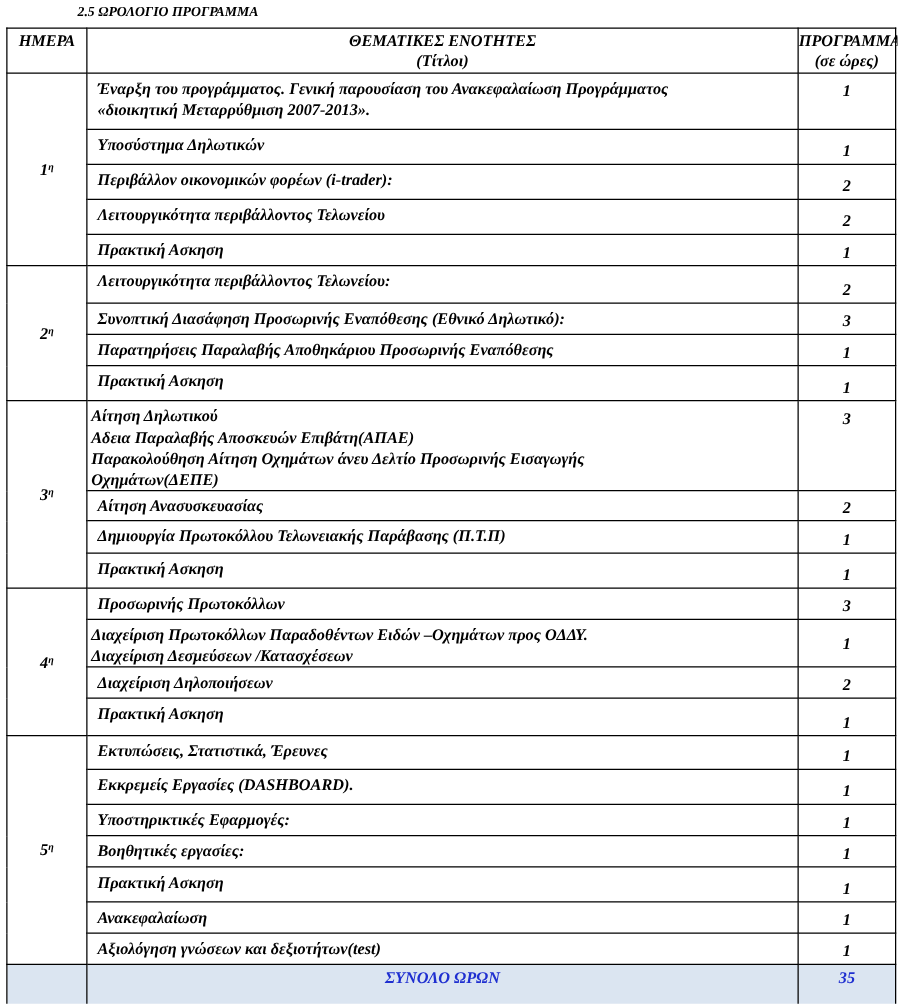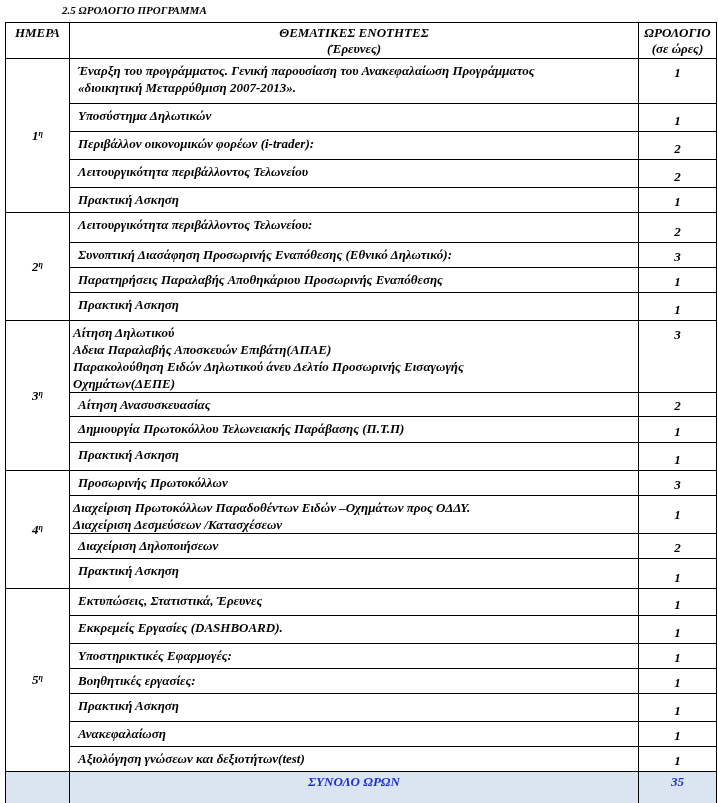--- a/index.html
+++ b/index.html
@@ -33,24 +33,24 @@
   <colgroup>
     <col class="col-day">
       <col class="col-topic">
       <col class="col-dur">
   </colgroup>
   <thead>
     <tr style="height:36px">
       <th><span>ΗΜΕΡΑ</span></th>
       <th>
         <div>ΘΕΜΑΤΙΚΕΣ ΕΝΟΤΗΤΕΣ</div>
-        <div>(Έρευνες)</div>
+        <div>(Τίτλοι)</div>
       </th>
       <th>
-        <div>ΩΡΟΛΟΓΙΟ</div>
+        <div>ΠΡΟΓΡΑΜΜΑ</div>
         <div>(σε ώρες)</div>
       </th>
     </tr>
   </thead>
   <tbody id="schedule-body">
       <tr style="height: 45px;">
         <td class="day" rowspan="5"><span>1</span><sup>η</sup></td>
         <td class="topic">
           <div>Έναρξη του προγράμματος. Γενική παρουσίαση του Ανακεφαλαίωση Προγράμματος</div>
           <div>«διοικητική Μεταρρύθμιση 2007-2013».</div>
@@ -104,21 +104,21 @@
         <td class="topic">
           <div>Πρακτική Ασκηση</div>
         </td>
         <td class="dur bottom">1</td>
       </tr>
       <tr style="height: 70px;">
         <td class="day" rowspan="4"><span>3</span><sup>η</sup></td>
         <td class="topic flush">
           <div>Αίτηση Δηλωτικού</div>
           <div>Αδεια Παραλαβής Αποσκευών Επιβάτη(ΑΠΑΕ)</div>
-          <div>Παρακολούθηση Ειδών Δηλωτικού άνευ Δελτίο Προσωρινής Εισαγωγής</div>
+          <div>Παρακολούθηση Αίτηση Οχημάτων άνευ Δελτίο Προσωρινής Εισαγωγής</div>
           <div>Οχημάτων(ΔΕΠΕ)</div>
         </td>
         <td class="dur top">3</td>
       </tr>
       <tr style="height: 24px;">
         <td class="topic">
           <div>Αίτηση Ανασυσκευασίας</div>
         </td>
         <td class="dur bottom">2</td>
       </tr>

